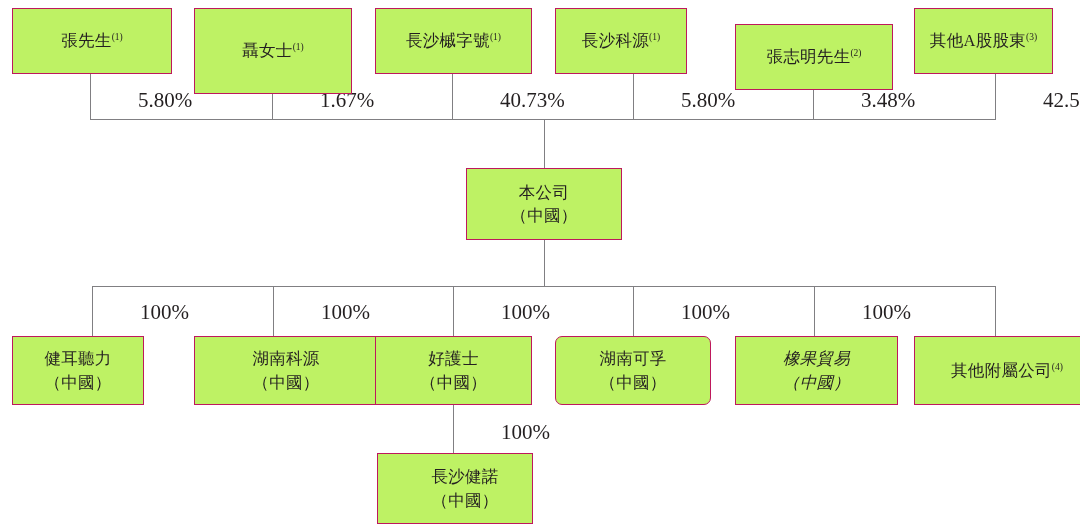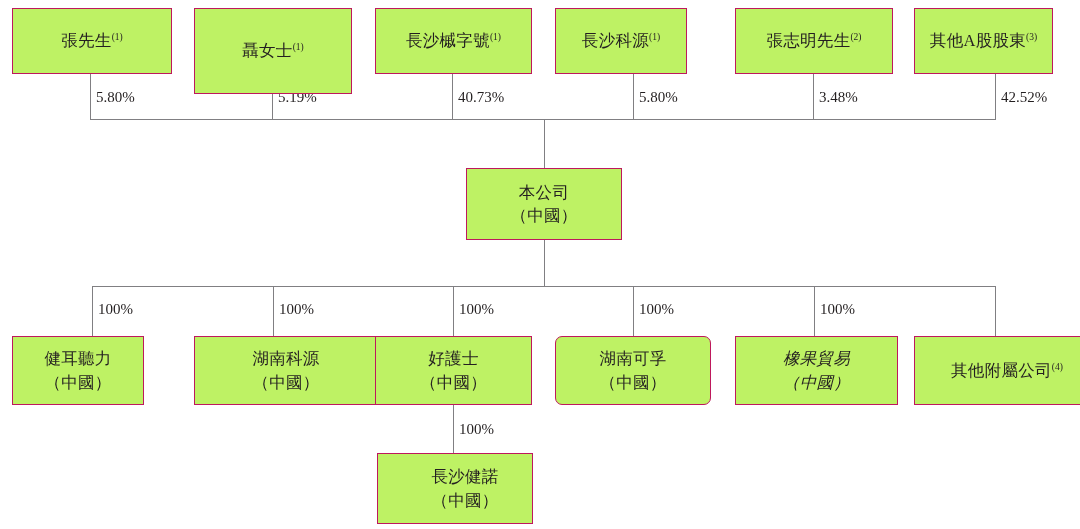--- a/index.html
+++ b/index.html
@@ -43,65 +43,66 @@
   }
   .edge {
     position: absolute;
     background: #807f82;
     z-index: 1;
   }
   .edge-v { width: 1px; }
   .edge-h { height: 1px; }
   .pct {
     position: absolute;
-    font-size: 15px;
+    font-size: 21px;
     line-height: 1;
     color: #231f20;
     white-space: nowrap;
     z-index: 2;
     font-family: "Liberation Serif", "DejaVu Serif", serif;
+    margin-left: 42px;
   }
 </style>
 </head>
 <body>
 
 <div id="chart">
 
   <div class="node" style="left:12px; top:8px; width:160px; height:66px;">
     <div class="node-label"><span>張先生</span><sup>(1)</sup></div>
   </div>
   <div class="node" style="left:194px; top:8px; width:158px; height:86px;">
     <div class="node-label"><span>聶女士</span><sup>(1)</sup></div>
   </div>
   <div class="node" style="left:375px; top:8px; width:157px; height:66px;">
     <div class="node-label"><span>長沙槭字號</span><sup>(1)</sup></div>
   </div>
   <div class="node" style="left:555px; top:8px; width:132px; height:66px;">
     <div class="node-label"><span>長沙科源</span><sup>(1)</sup></div>
   </div>
-  <div class="node" style="left:735px; top:8px; width:158px; height:66px;">
+  <div class="node" style="left:735px; top:24px; width:158px; height:66px;">
     <div class="node-label"><span>張志明先生</span><sup>(2)</sup></div>
   </div>
   <div class="node" style="left:914px; top:8px; width:139px; height:66px;">
     <div class="node-label"><span>其他A股股東</span><sup>(3)</sup></div>
   </div>
 
   <div class="edge edge-v" style="left:90px; top:74px; height:46px;"></div>
   <div class="edge edge-v" style="left:272px; top:74px; height:46px;"></div>
   <div class="edge edge-v" style="left:452px; top:74px; height:46px;"></div>
   <div class="edge edge-v" style="left:633px; top:74px; height:46px;"></div>
   <div class="edge edge-v" style="left:813px; top:74px; height:46px;"></div>
   <div class="edge edge-v" style="left:995px; top:74px; height:46px;"></div>
 
   <div class="edge edge-h" style="left:90px; top:119px; width:906px;"></div>
 
   <div class="edge edge-v" style="left:544px; top:119px; height:49px;"></div>
 
   <div class="pct" style="left:96px; top:90px;">5.80%</div>
-  <div class="pct" style="left:278px; top:90px;">5.19%</div>
+  <div class="pct" style="left:278px; top:90px;">1.67%</div>
   <div class="pct" style="left:458px; top:90px;">40.73%</div>
   <div class="pct" style="left:639px; top:90px;">5.80%</div>
   <div class="pct" style="left:819px; top:90px;">3.48%</div>
   <div class="pct" style="left:1001px; top:90px;">42.52%</div>
 
   <div class="node" style="left:466px; top:168px; width:156px; height:72px;">
     <div class="node-label"><span>本公司</span>
 <span>（中國）</span></div>
   </div>
 

